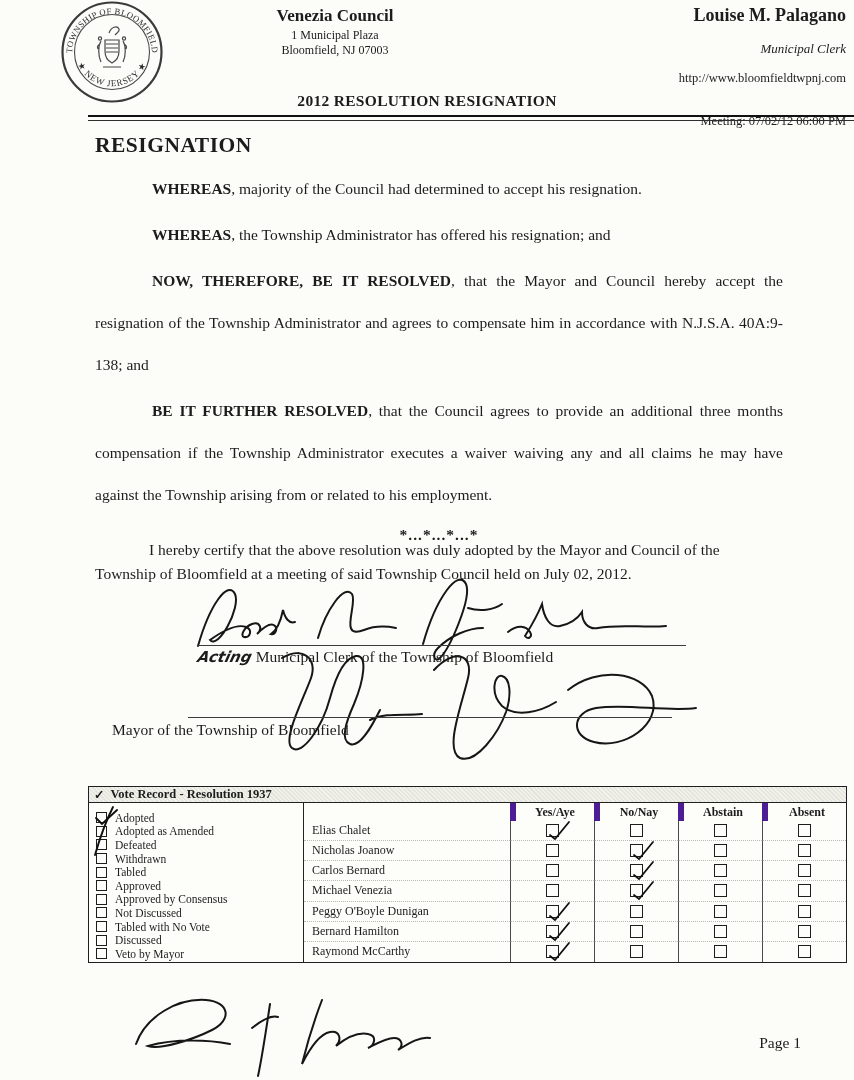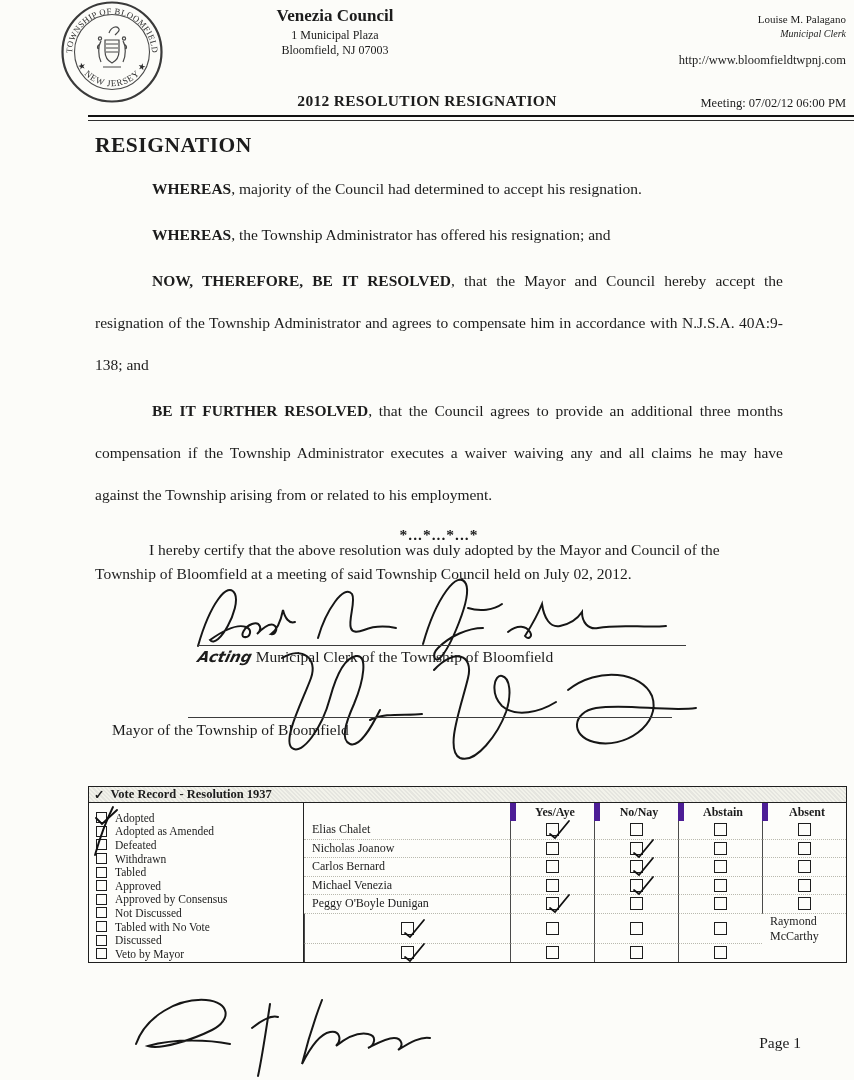--- a/index.html
+++ b/index.html
@@ -8,22 +8,22 @@
     background:#fcfcf9; color:#1c1c1c;
     font-family:"Liberation Serif", serif;
     overflow:hidden;
   }
   
   .seal{position:absolute; left:60px; top:0px; width:104px; height:104px;}
   .council-block{position:absolute; left:228px; top:6px; width:214px; text-align:center;}
   .council-title{font-size:17px; font-weight:bold;}
   .council-addr{font-size:12px; margin-top:2px; line-height:15px;}
   .clerk-block{position:absolute; right:8px; top:5px; width:300px; text-align:right;}
-  .clerk-name{font-size:11px; font-weight:normal;margin-top:8px;}
-  .clerk-title{font-size:10px; font-style:italic; margin-top:3px;}
+  .clerk-name{font-size:18px; font-weight:bold;}
+  .clerk-title{font-size:13px; font-style:italic; margin-top:15px;}
   .site{font-size:12.5px; margin-top:14px;}
   .meeting{font-size:12.5px; margin-top:28px;}
   .doc-title{position:absolute; left:0; right:0; top:92px; text-align:center;
     font-size:15.5px; font-weight:bold; letter-spacing:.3px;}
   .title-rule{position:absolute; left:88px; right:0px; top:115px; height:3px;
     border-top:2.5px solid #111; border-bottom:1.2px solid #2e2e2e;}
   
   .res-heading{position:absolute; left:95px; top:133px; font-size:21.5px;
     font-weight:bold; letter-spacing:.5px;}
   .doc-body{position:absolute; left:95px; top:168px; width:688px;}
@@ -295,20 +295,21 @@
           </div>
           <div class="vcell rsep">
             <span class="cb"></span>
           </div>
           <div class="vcell rsep">
             <span class="cb"></span>
           </div>
           <div class="vcell rsep">
             <span class="cb"></span>
           </div>
+          <div class="ncell rsep">Bernard Hamilton</div>
           <div class="vcell rsep">
             <span class="cb checked">
               <svg width="27" height="27" viewBox="0 0 27 27">
                 <path d="M7,22 l5,4 l14,-17"></path>
               </svg>
             </span>
           </div>
           <div class="vcell rsep">
             <span class="cb"></span>
           </div>

